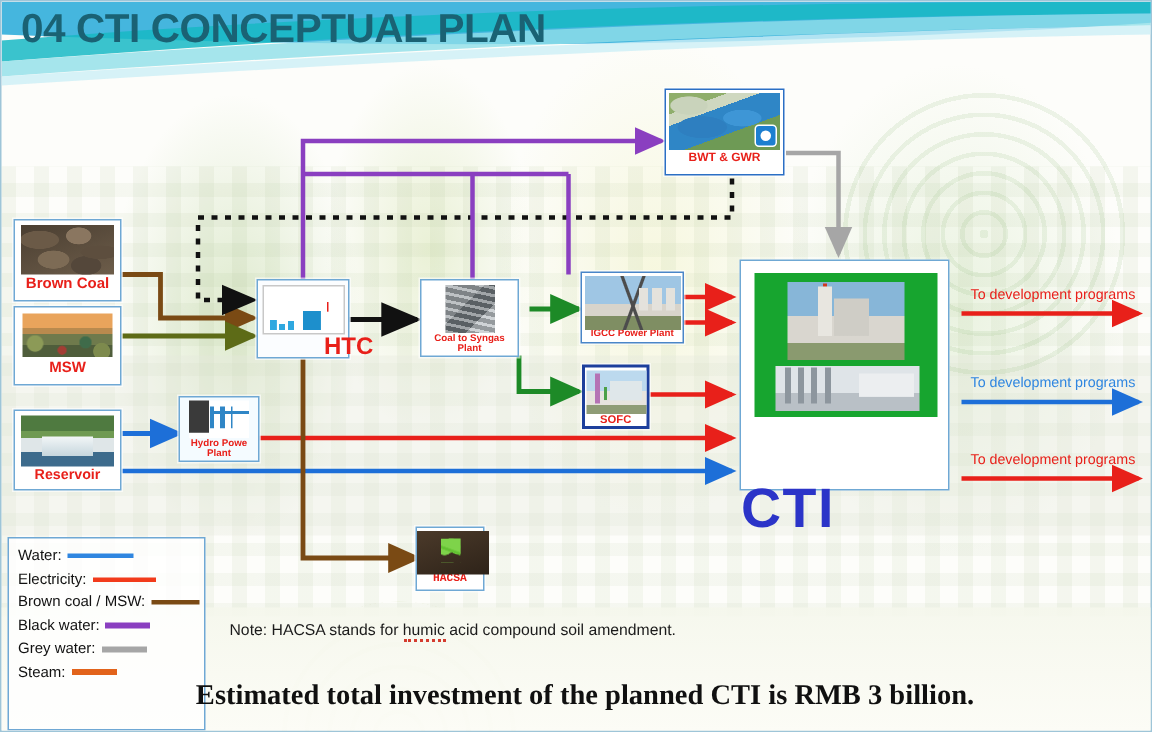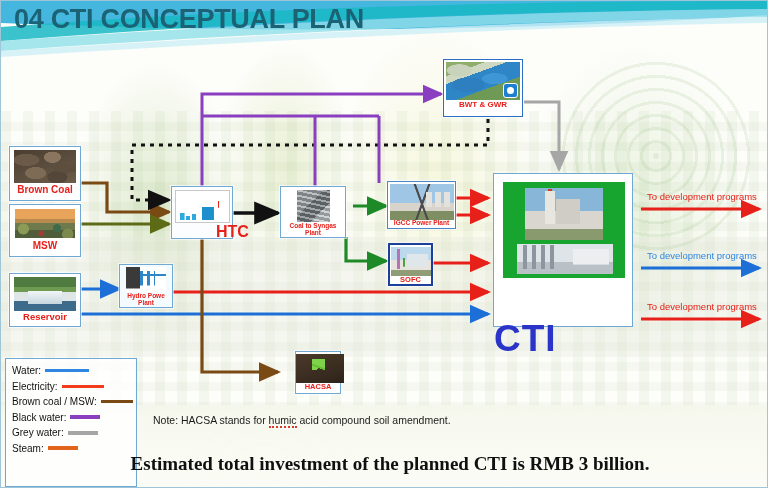--- a/index.html
+++ b/index.html
@@ -383,21 +383,21 @@
     <span class="cap" style="font-size:7.5px;margin-top:0px;">SOFC</span>
   </div>
 
   <div class="node" id="n-bwt" style="left:442px;top:58px;width:80px;height:58px;padding:2px 0 0 0;border-color:#2b6fc4;">
     <span class="art art-bwt" style="width:74px;height:38px;position:relative;">
       <span class="bwt-badge"></span>
     </span>
     <span class="cap" style="font-size:8px;margin-top:1px;">BWT &amp; GWR</span>
   </div>
 
-  <div class="node" id="n-hacsa" style="left:294px;top:350px;width:46px;height:43px;padding:2px 0 0 0;">
+  <div class="node" id="n-hacsa" style="left:276px;top:350px;width:46px;height:43px;padding:2px 0 0 0;font-family:Liberation Mono, monospace;">
     <span class="art art-hacsa" style="width:48px;height:29px;"></span>
     <span class="cap" style="font-size:7.5px;margin-top:0px;">HACSA</span>
   </div>
 
   <div id="cti-box">
     <div id="cti-green">
       <div class="cti-photo1"></div>
       <div class="cti-photo2"></div>
     </div>
     <div id="cti-label">CTI</div>

